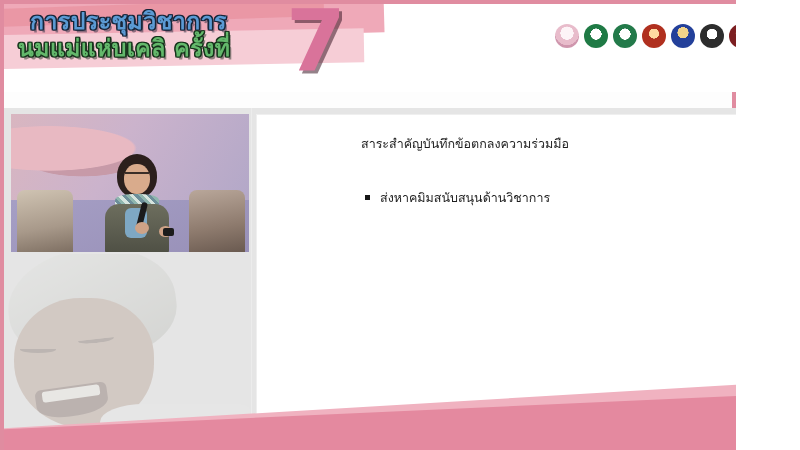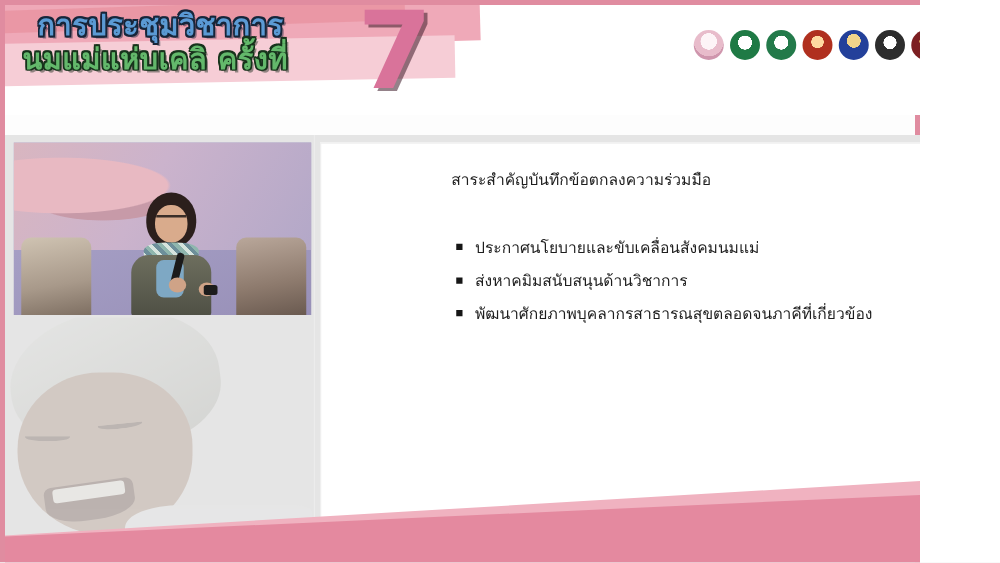--- a/index.html
+++ b/index.html
@@ -448,23 +448,21 @@
 
     <div class="panel-divider"></div>
 
     <div class="content-card">
 
       <div class="lead">
         <div>สาระสำคัญบันทึกข้อตกลงความร่วมมือ</div>
       </div>
 
       <ul class="points">
-        <li>ประกาศนโยบายและขับเคลื่อนสังคมนมแม่</li>
         <li>ส่งหาคมิมสนับสนุนด้านวิชาการ</li>
-        <li>พัฒนาศักยภาพบุคลากรสาธารณสุขตลอดจนภาคีที่เกี่ยวข้อง</li>
       </ul>
     </div>
 
     <div class="band-lower-soft"></div>
     <div class="band-lower"></div>
   </div>
 
 </div>
 
 </body></html>

